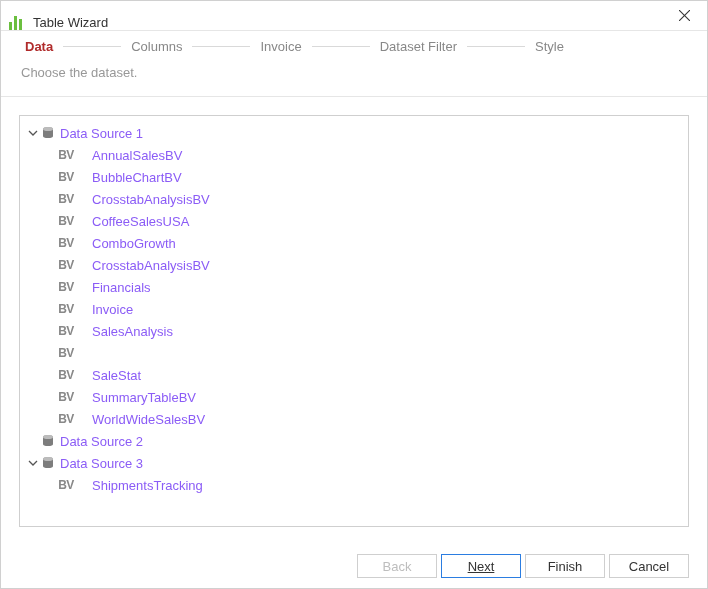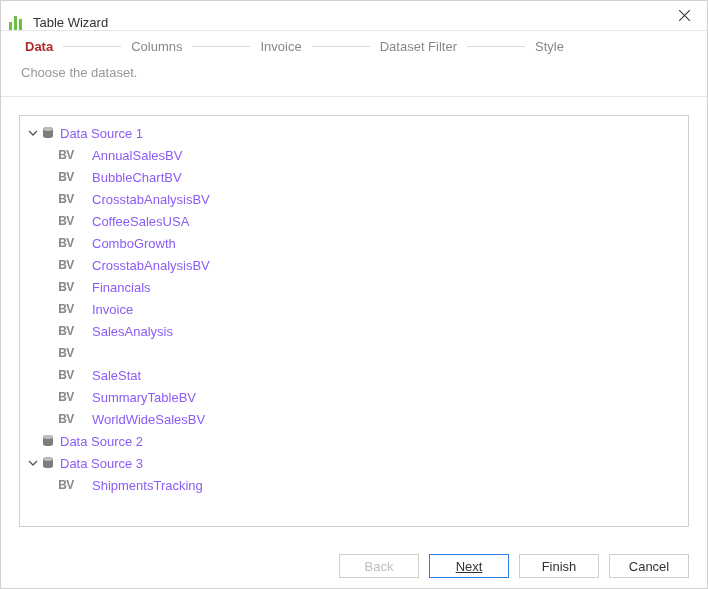--- a/index.html
+++ b/index.html
@@ -107,21 +107,21 @@
     letter-spacing: -0.5px;
   }
   .tree-label { color: #8b5cf6; }
 
   
   .footer {
     position: absolute;
     bottom: 10px;
     right: 18px;
     display: flex;
-    gap: 10px;
+    gap: 4px;
     text-align: right;
   }
   .btn {
     width: 80px;
     height: 24px;
     border: 1px solid #cfcfcf;
     background: #fff;
     font-size: 13px;
     color: #333;
     display: inline-flex;

